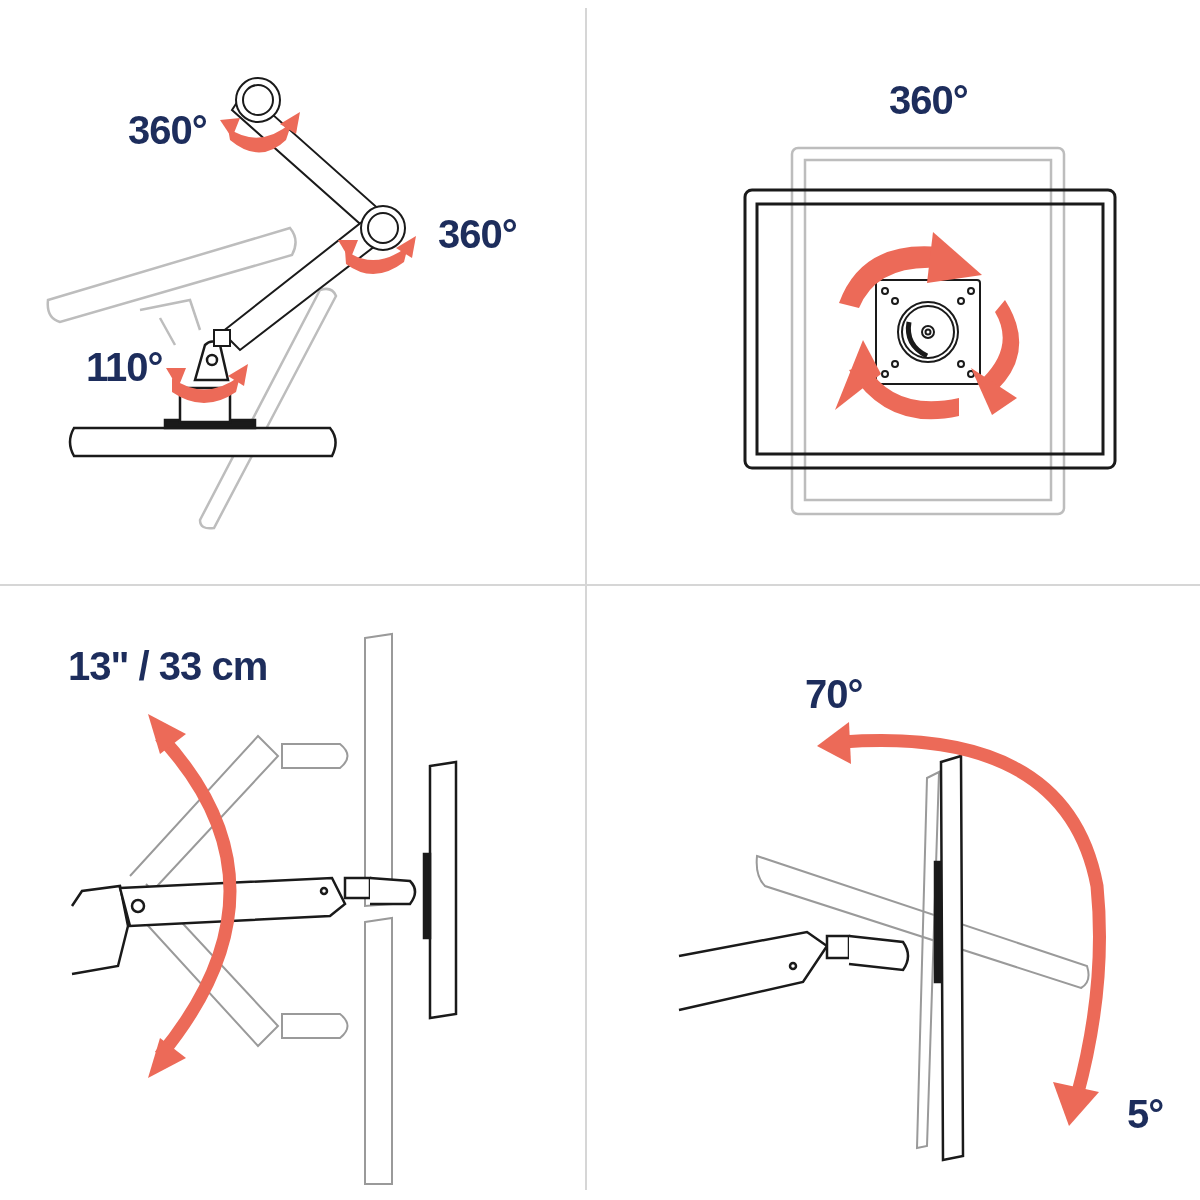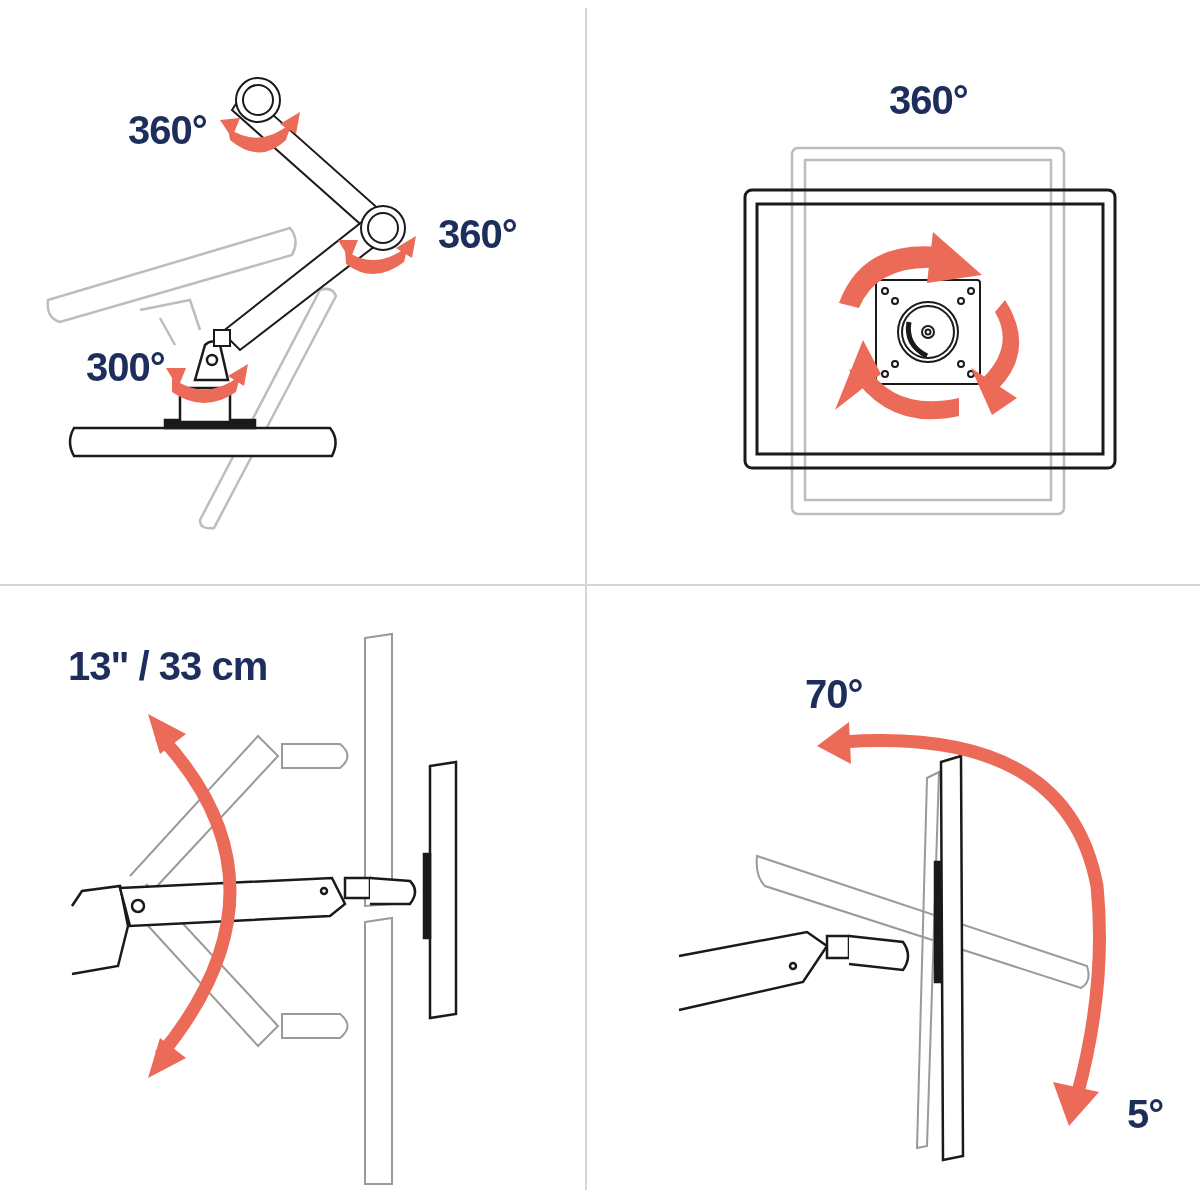--- a/index.html
+++ b/index.html
@@ -51,21 +51,21 @@
       <path d="M345 250 Q375 272 408 246 L404 262 Q374 285 346 264 Z"></path>
       <polygon points="338,240 358,240 350,260"></polygon>
       <polygon points="416,236 412,258 396,248"></polygon>
       <path d="M172 378 Q205 402 240 376 L236 392 Q204 414 172 392 Z"></path>
       <polygon points="166,368 186,368 178,388"></polygon>
       <polygon points="248,364 244,386 228,376"></polygon>
     </g>
   </svg>
   <div class="label" style="left:128px;top:108px;font-size:40px;">360°</div>
   <div class="label" style="left:438px;top:212px;font-size:40px;">360°</div>
-  <div class="label" style="left:86px;top:345px;font-size:40px;">300°</div>
+  <div class="label" style="left:86px;top:345px;font-size:40px;">110°</div>
 </div>
 
 <div class="panel" style="left:587px;top:0;width:613px;height:584px;">
   <svg width="613" height="584" viewBox="0 0 613 584">
 
     <g fill="none" stroke="#bdbdbd" stroke-width="2.5">
       <rect x="205" y="148" width="272" height="366" rx="6"></rect>
       <rect x="218" y="160" width="246" height="340"></rect>
     </g>
 

